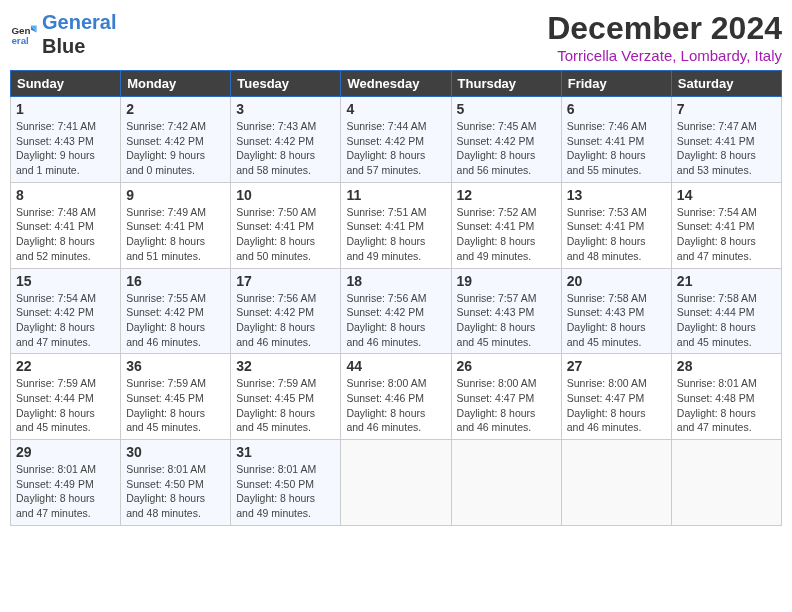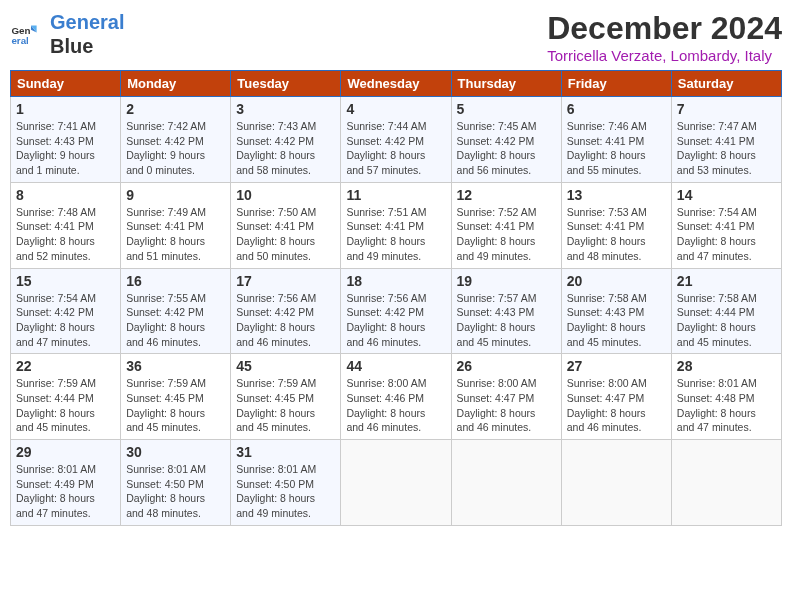--- a/index.html
+++ b/index.html
@@ -12,53 +12,54 @@
     }
     .header-area {
       display: flex;
       justify-content: space-between;
       align-items: flex-start;
       margin-bottom: 6px;
     }
     .logo {
       display: flex;
       align-items: center;
-      gap: 12px;
+      gap: 4px;
     }
     .logo-text {
       font-size: 20px;
       font-weight: bold;
       color: #333;
       line-height: 1.2;
     }
     .logo-text span {
       color: #3a7ecf;
     }
     .logo-icon {
       width: 28px;
       height: 28px;
     }
     .title-area {
+      text-align: right;
     }
     .month-title {
       font-size: 32px;
       font-weight: bold;
       color: #333;
     }
     .subtitle {
       font-size: 15px;
       color: #a21caf;
     }
     table {
       width: 100%;
       border-collapse: collapse;
       font-size: 11px;
     }
     thead th {
-      background-color: #c2410c;
+      background-color: #404040;
       color: white;
       text-align: left;
       padding: 5px 6px;
       font-size: 13px;
       font-weight: bold;
       border: 1px solid #2a6abf;
     }
     tbody td {
       border: 1px solid #ccc;
       vertical-align: top;
@@ -214,21 +215,21 @@
       <tr>
         <td>
           <span class="day-number">22</span>
           <div class="day-info">Sunrise: 7:59 AM<br>Sunset: 4:44 PM<br>Daylight: 8 hours and 45 minutes.</div>
         </td>
         <td>
           <span class="day-number">36</span>
           <div class="day-info">Sunrise: 7:59 AM<br>Sunset: 4:45 PM<br>Daylight: 8 hours and 45 minutes.</div>
         </td>
         <td>
-          <span class="day-number">45</span>
+          <span class="day-number">32</span>
           <div class="day-info">Sunrise: 7:59 AM<br>Sunset: 4:45 PM<br>Daylight: 8 hours and 45 minutes.</div>
         </td>
         <td>
           <span class="day-number">44</span>
           <div class="day-info">Sunrise: 8:00 AM<br>Sunset: 4:46 PM<br>Daylight: 8 hours and 46 minutes.</div>
         </td>
         <td>
           <span class="day-number">26</span>
           <div class="day-info">Sunrise: 8:00 AM<br>Sunset: 4:47 PM<br>Daylight: 8 hours and 46 minutes.</div>
         </td>

